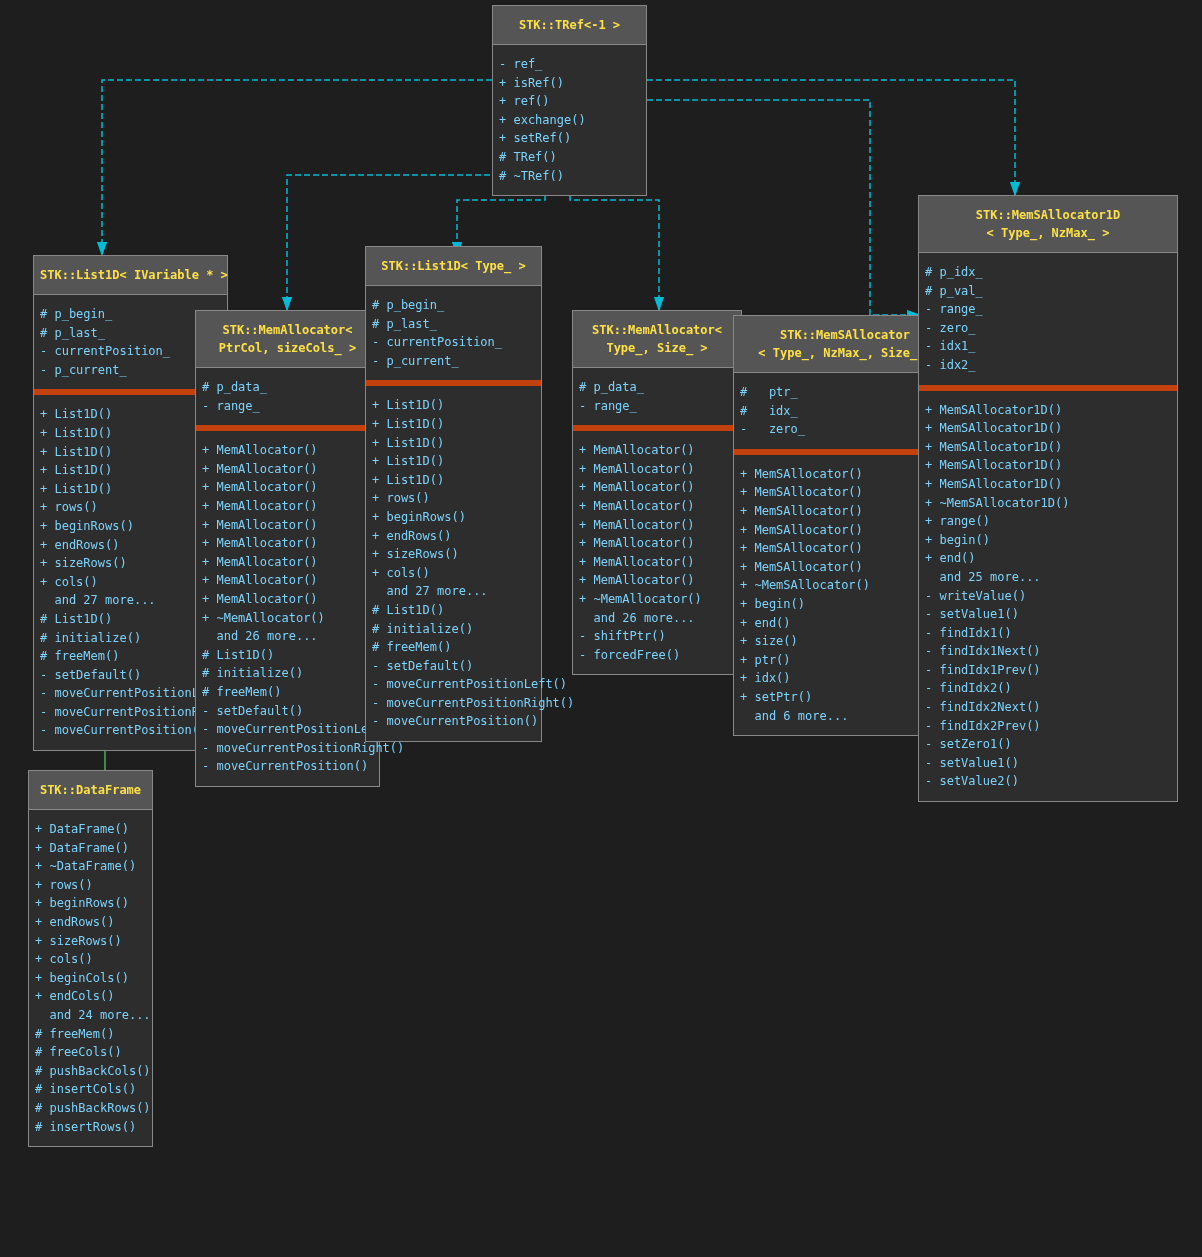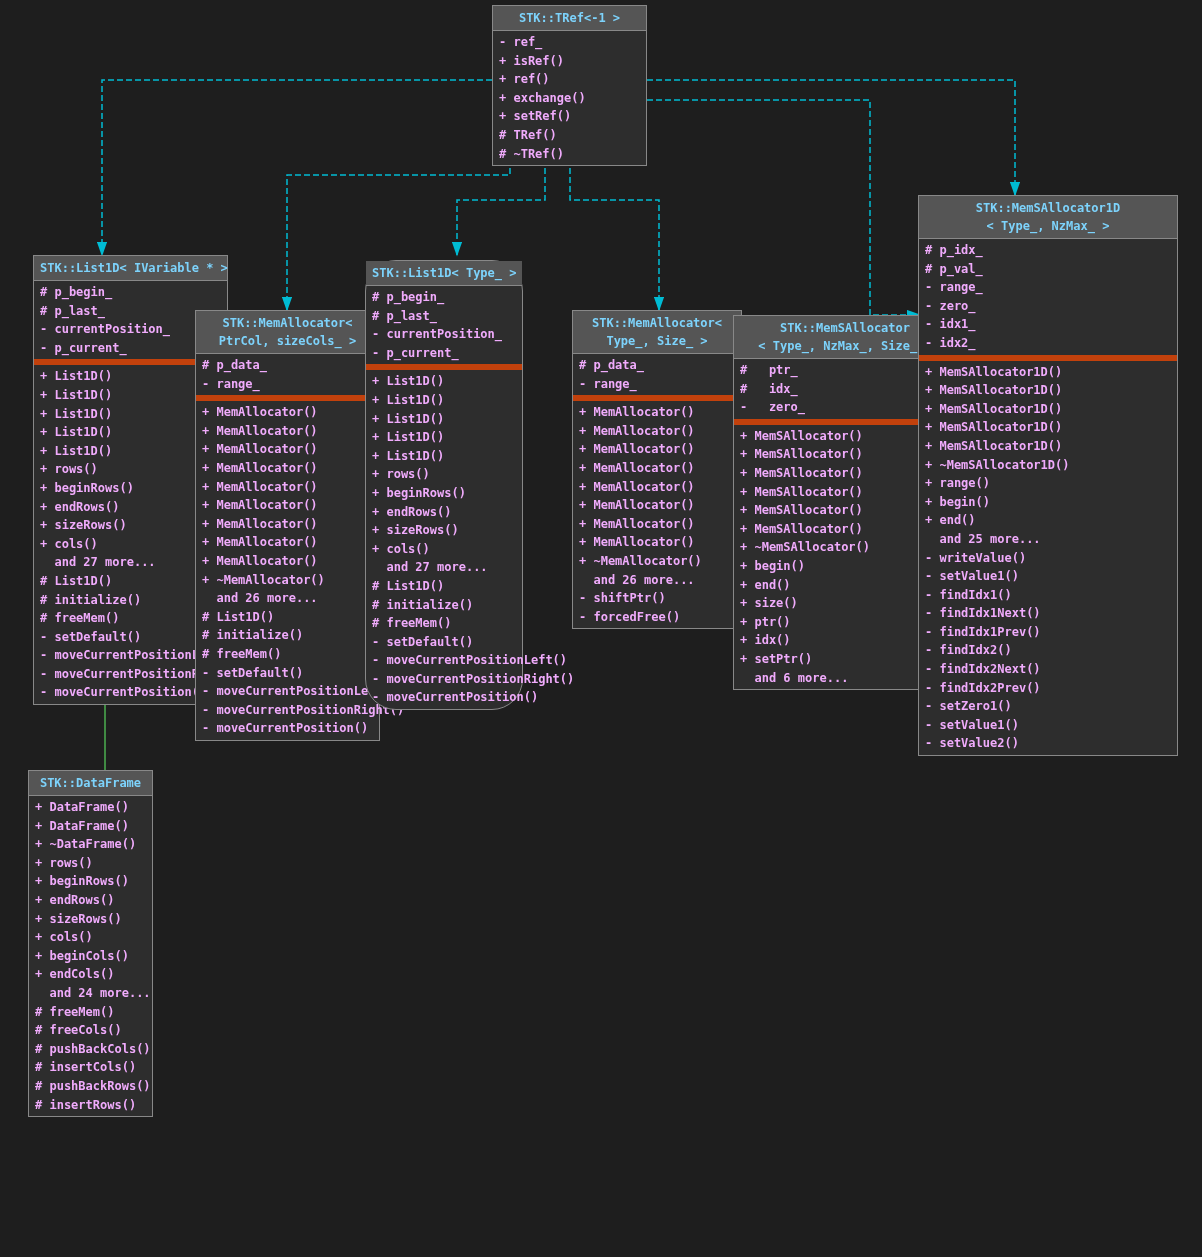--- a/index.html
+++ b/index.html
@@ -16,34 +16,33 @@
 
     .uml-box {
       position: absolute;
       border: 1px solid #888;
       background: #2d2d2d;
     }
 
     .uml-header {
       background: #555;
       text-align: center;
-      padding: 3px 6px;
+      padding: 10px 6px;
       border-bottom: 1px solid #888;
       font-weight: bold;
-      color: #7dd3fc;
+      color: #fde047;
       white-space: pre;
       line-height: 1.5;
     }
 
     .uml-body {
-      padding: 2px 6px;
+      padding: 10px 6px;
       line-height: 1.55;
       white-space: pre;
-      color: #f0abfc;
-      font-weight: bold;
+      color: #7dd3fc;
     }
 
     .uml-divider {
       border-top: 6px solid #c2410c;
     }
 
     svg.connections {
       position: absolute;
       top: 0;
       left: 0;
@@ -157,21 +156,21 @@
   and 26 more...
 # List1D()
 # initialize()
 # freeMem()
 - setDefault()
 - moveCurrentPositionLeft()
 - moveCurrentPositionRight()
 - moveCurrentPosition()</div>
 </div>
 
-<div class="uml-box" style="left:365px;top:260px;width:158px;border-radius:31px;">
+<div class="uml-box" style="left:365px;top:246px;width:177px;">
   <div class="uml-header">STK::List1D&lt; Type_ &gt;</div>
   <div class="uml-body"># p_begin_
 # p_last_
 - currentPosition_
 - p_current_</div>
   <div class="uml-body uml-divider">+ List1D()
 + List1D()
 + List1D()
 + List1D()
 + List1D()

